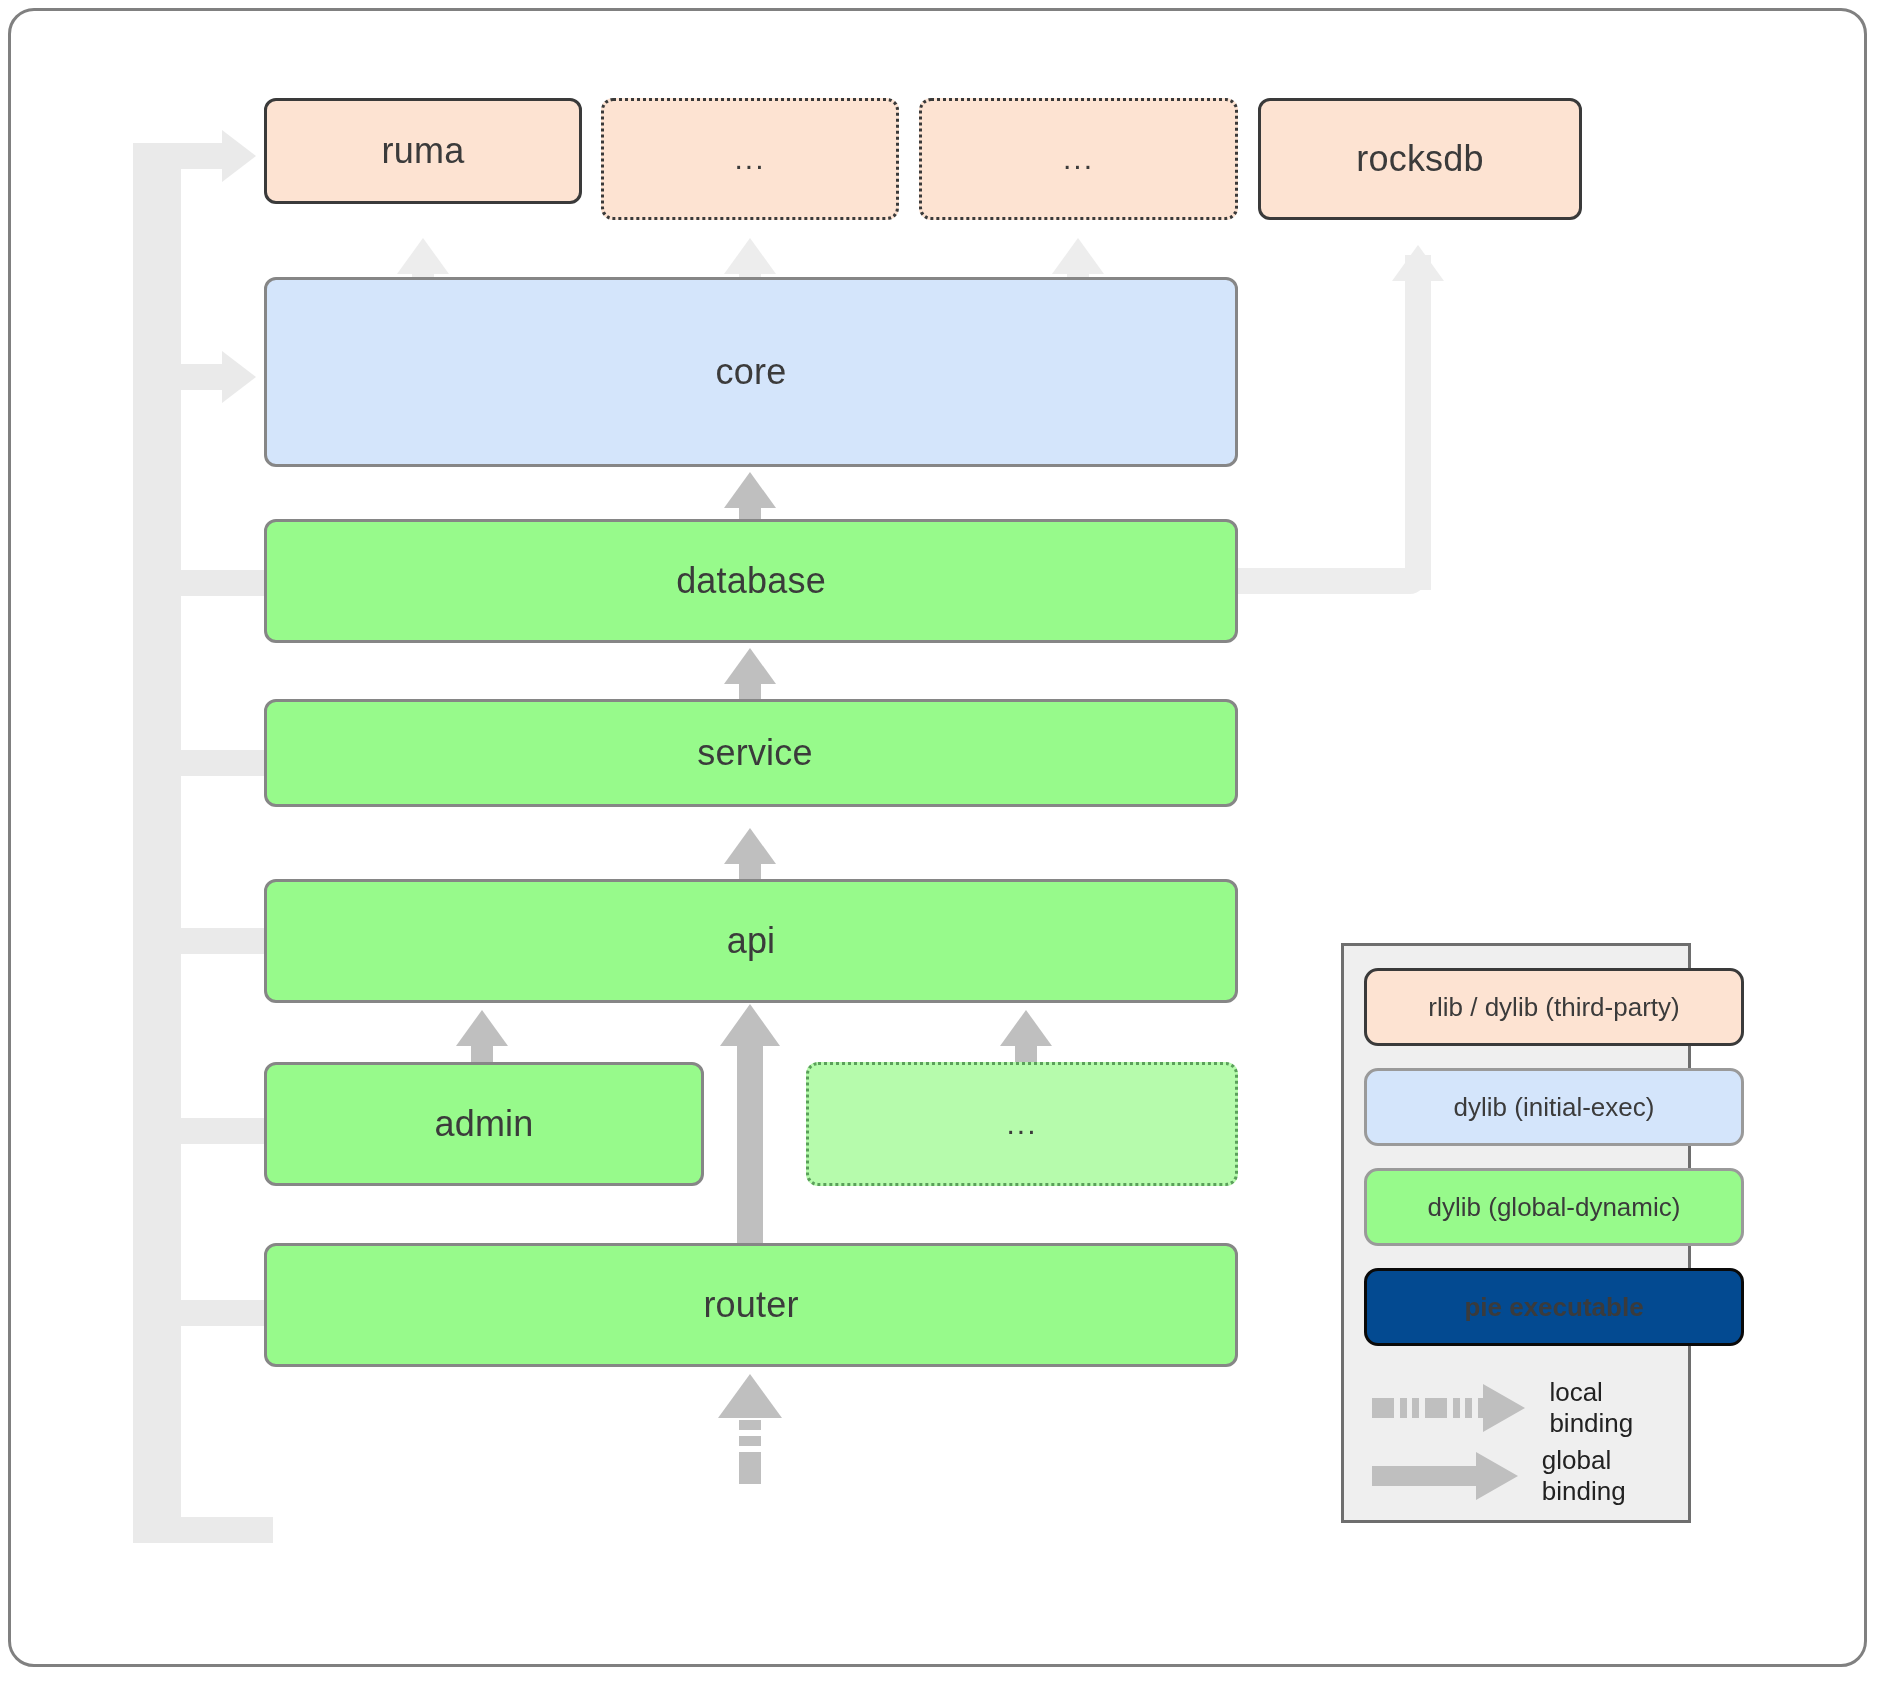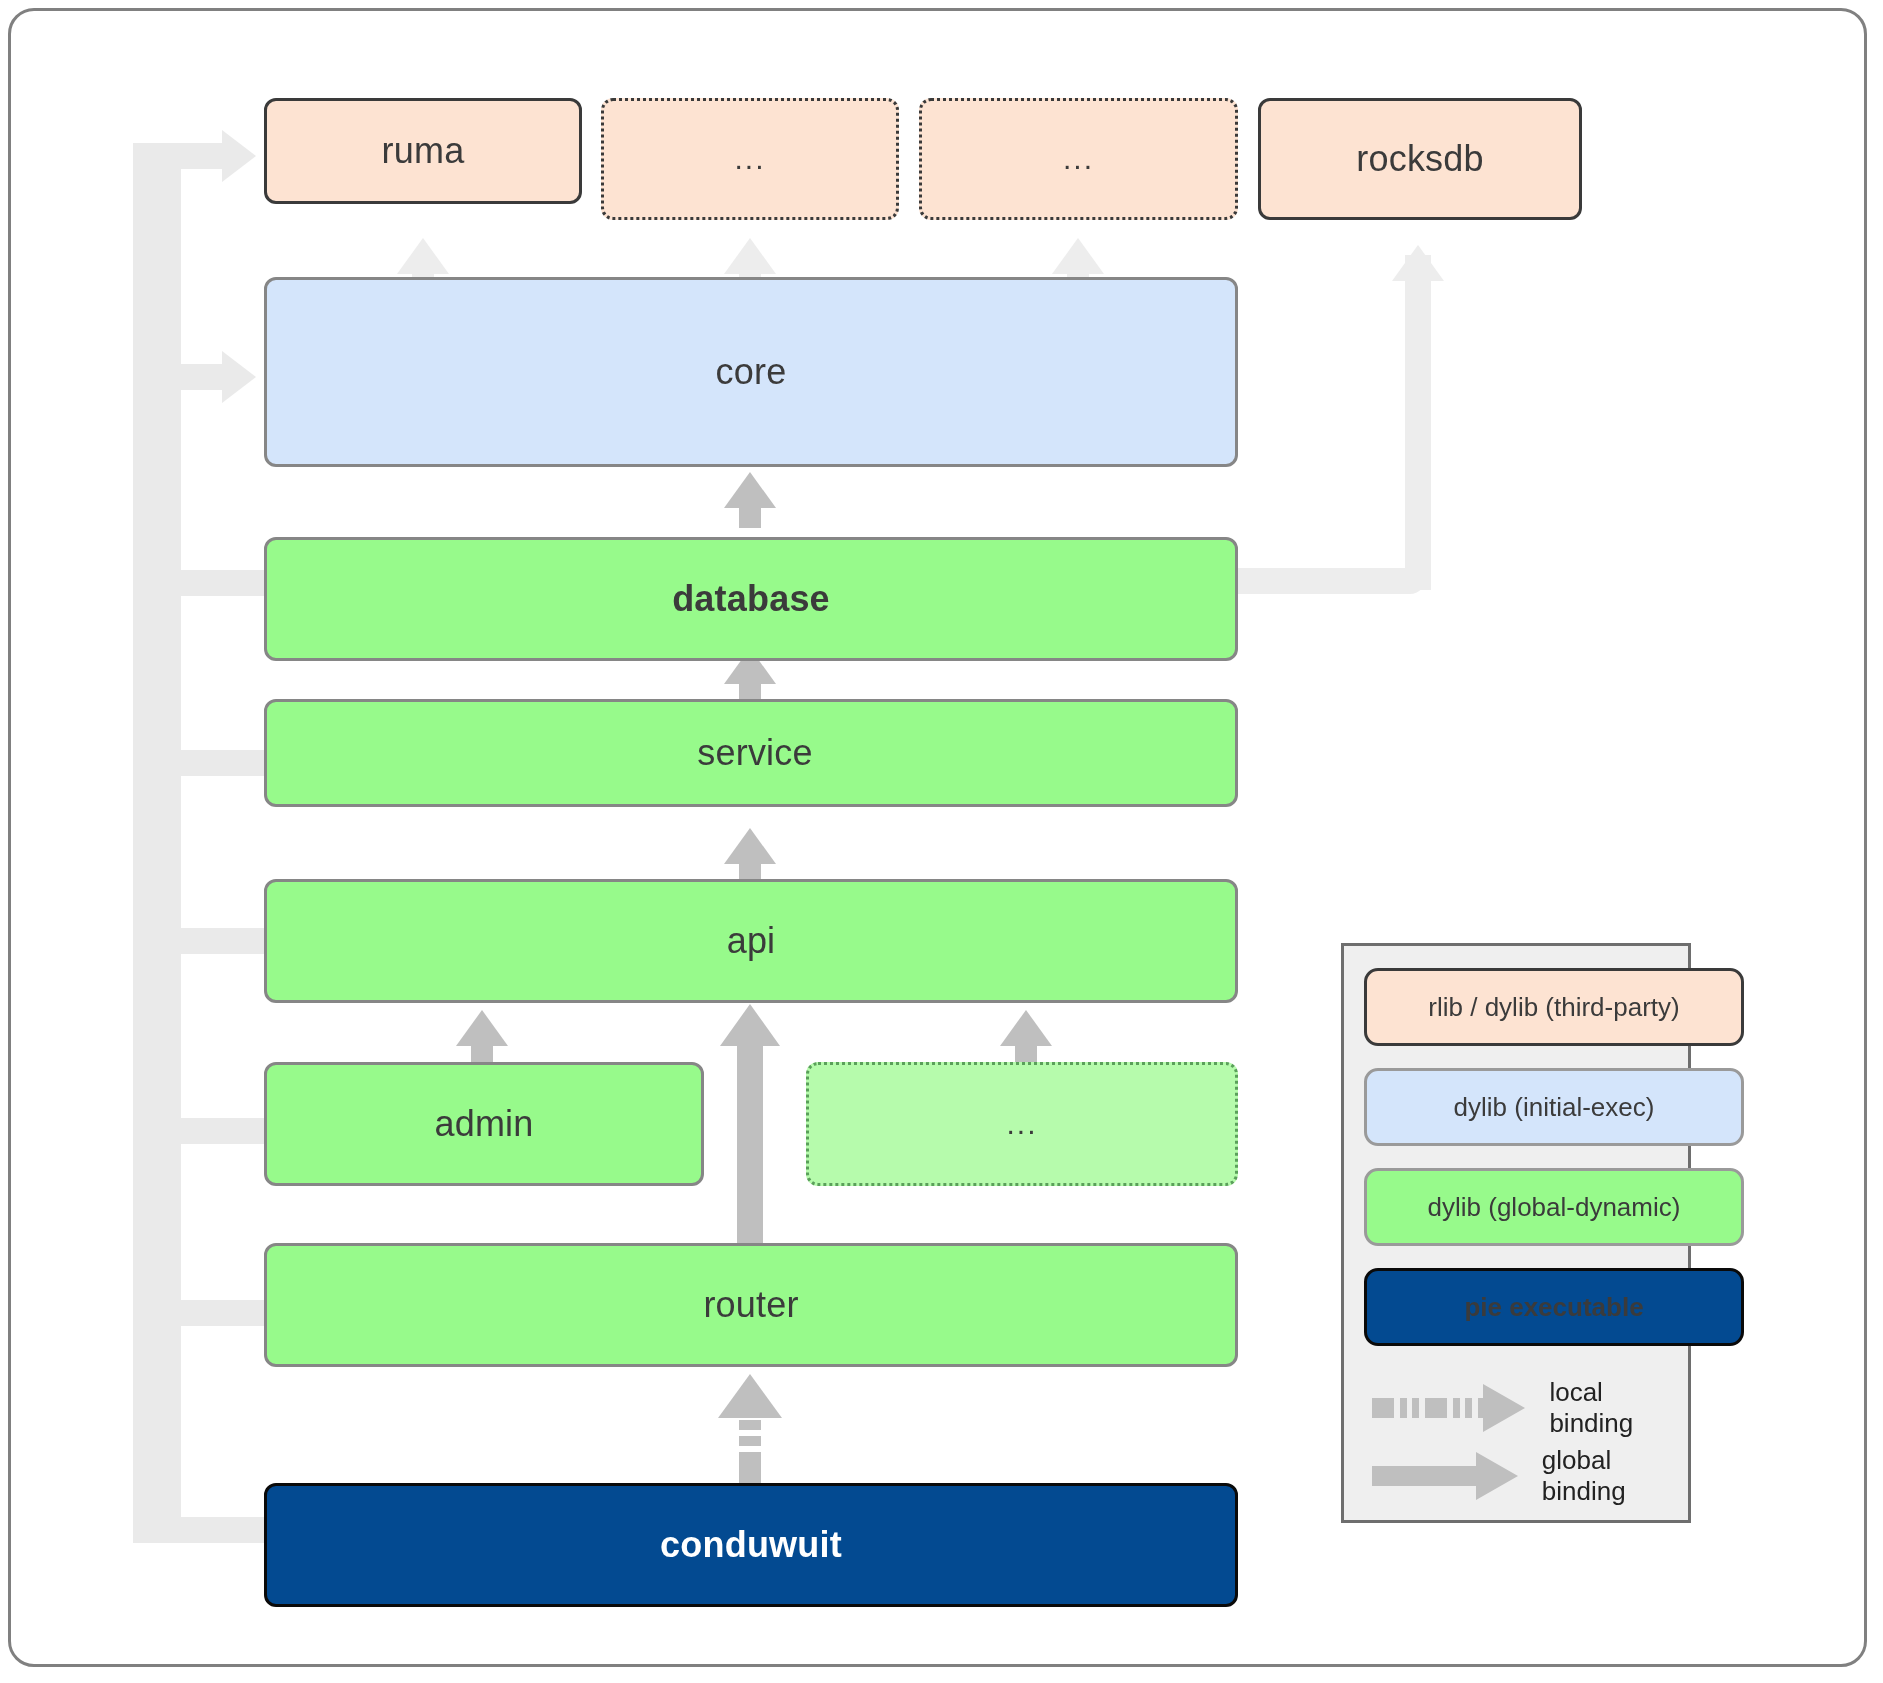--- a/index.html
+++ b/index.html
@@ -185,21 +185,21 @@
 
   <div class="node solid-gray fill-blue" style="left:264px;top:277px;width:974px;height:190px;">
     <span>core</span>
   </div>
 
   <div class="garrow" style="left:724px;top:472px;width:52px;height:48px;">
     <div class="head"></div>
     <div class="shaft" style="top:34px;width:22px;height:22px;"></div>
   </div>
 
-  <div class="node solid-gray fill-green" style="left:264px;top:537px;width:974px;height:124px;font-weight:bold;">
+  <div class="node solid-gray fill-green" style="left:264px;top:519px;width:974px;height:124px;">
     <span>database</span>
   </div>
 
   <div class="garrow" style="left:724px;top:648px;width:52px;height:52px;">
     <div class="head"></div>
     <div class="shaft" style="top:34px;width:22px;height:26px;"></div>
   </div>
 
   <div class="node solid-gray fill-green" style="left:264px;top:699px;width:974px;height:108px;padding-left:8px;">
     <span>service</span>
@@ -241,23 +241,20 @@
     <span>router</span>
   </div>
 
   <div class="darrow" style="left:718px;top:1374px;width:64px;height:110px;">
     <div class="head"></div>
     <div class="seg" style="top:46px;height:10px;"></div>
     <div class="seg" style="top:62px;height:10px;"></div>
     <div class="seg" style="top:78px;height:32px;"></div>
   </div>
 
-  <div class="node solid-black fill-navy" style="left:264px;top:1483px;width:974px;height:124px;">
-    <span>conduwuit</span>
-  </div>
 
   <div id="legend">
     <div class="lg-box fill-orange" style="top:22px;border:3px solid #3a3a3a;">
       <span>rlib / dylib (third-party)</span>
     </div>
     <div class="lg-box fill-blue" style="top:122px;border:3px solid #9a9a9a;">
       <span>dylib (initial-exec)</span>
     </div>
     <div class="lg-box fill-green" style="top:222px;border:3px solid #9a9a9a;">
       <span>dylib (global-dynamic)</span>

